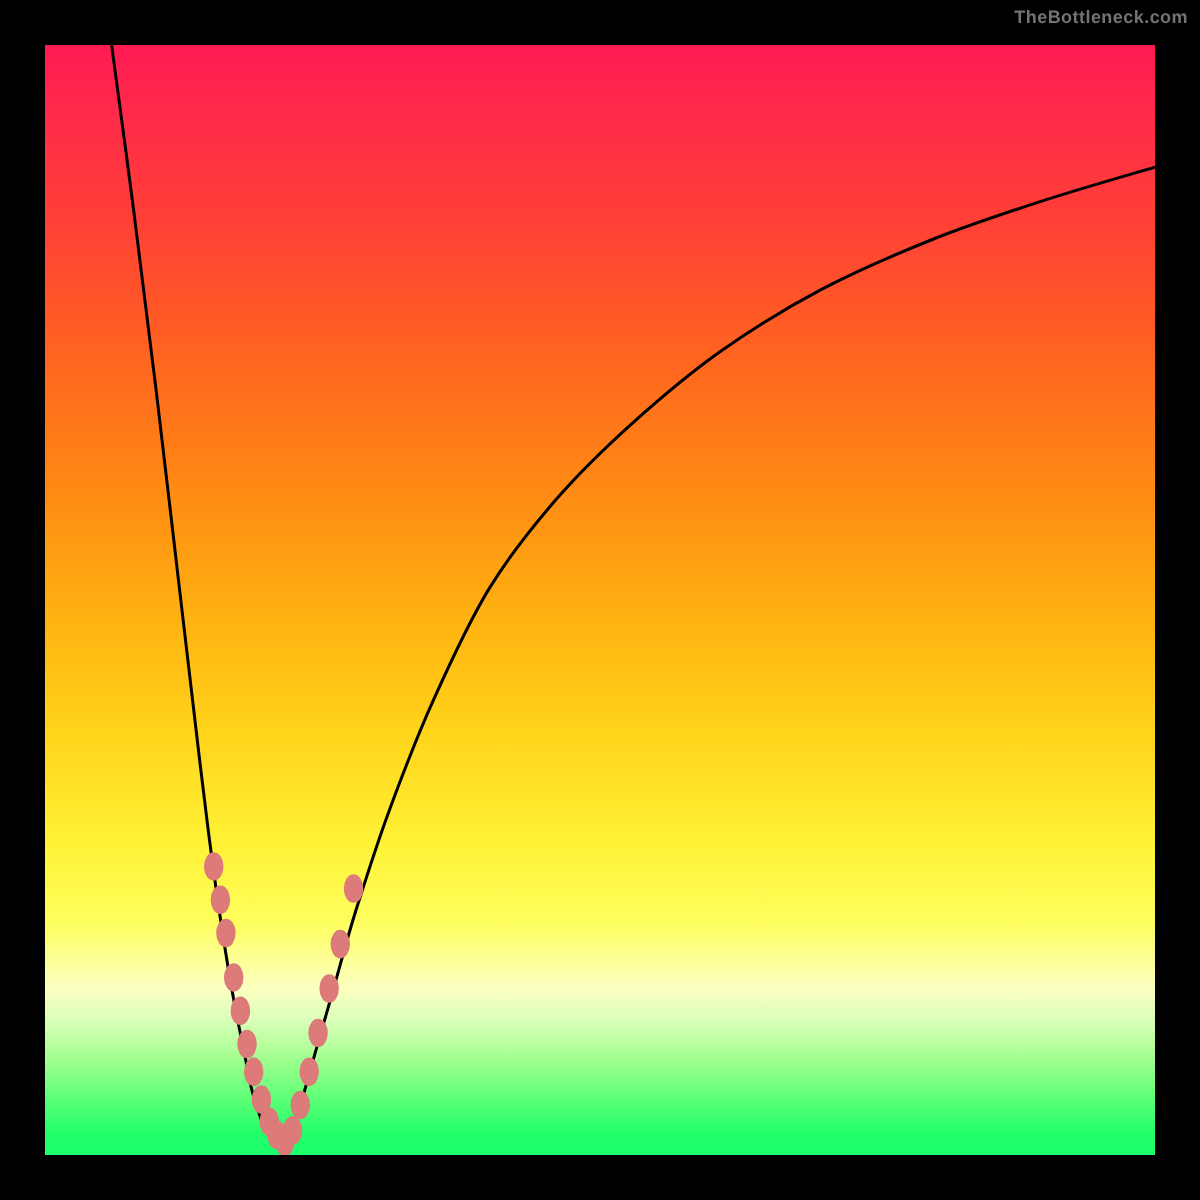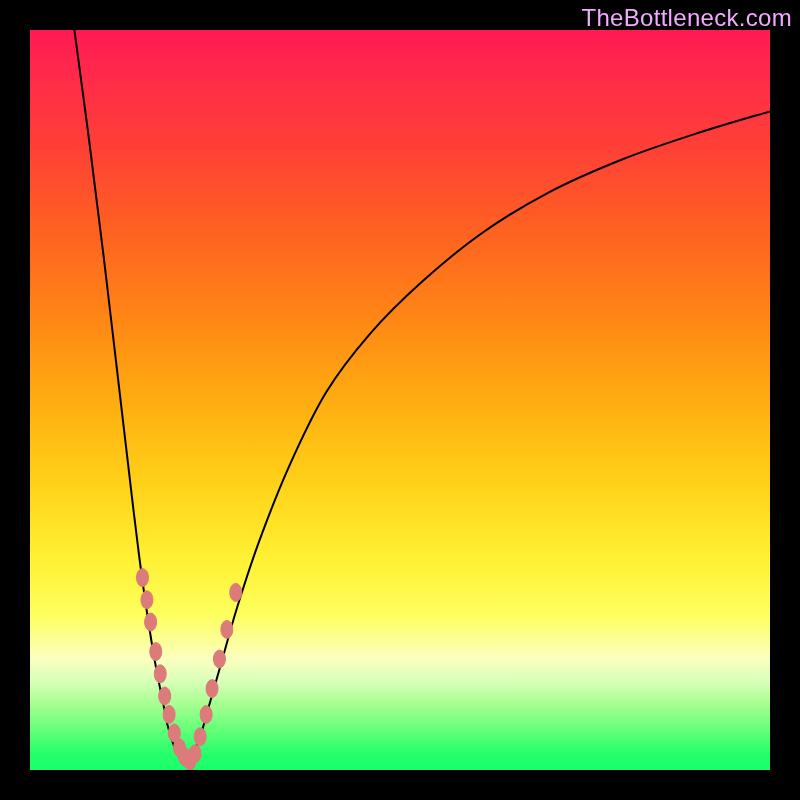--- a/index.html
+++ b/index.html
@@ -46,23 +46,23 @@
       #a8ff92 91%,
       #5cff76 95%,
       #22ff6a 98%,
       #1aff6c 100%
     );
   }
   .watermark {
     position: absolute;
     top: 4px;
     right: 8px;
-    font-size: 24px;
-    font-weight: 400;
-    color: #f0abfc;
+    font-size: 12px;
+    font-weight: 700;
+    color: #737373;
     letter-spacing: 0.3px;
   }
   svg.curves {
     position: absolute;
     inset: 0;
   }
   .curve-path {
     fill: none;
     stroke: #000;
     stroke-width: 2;

